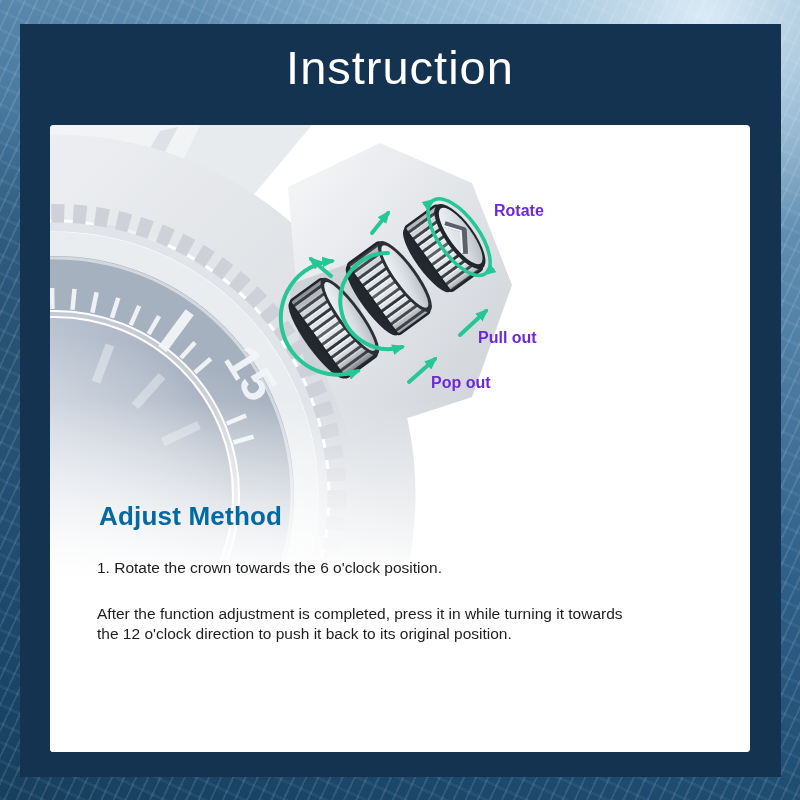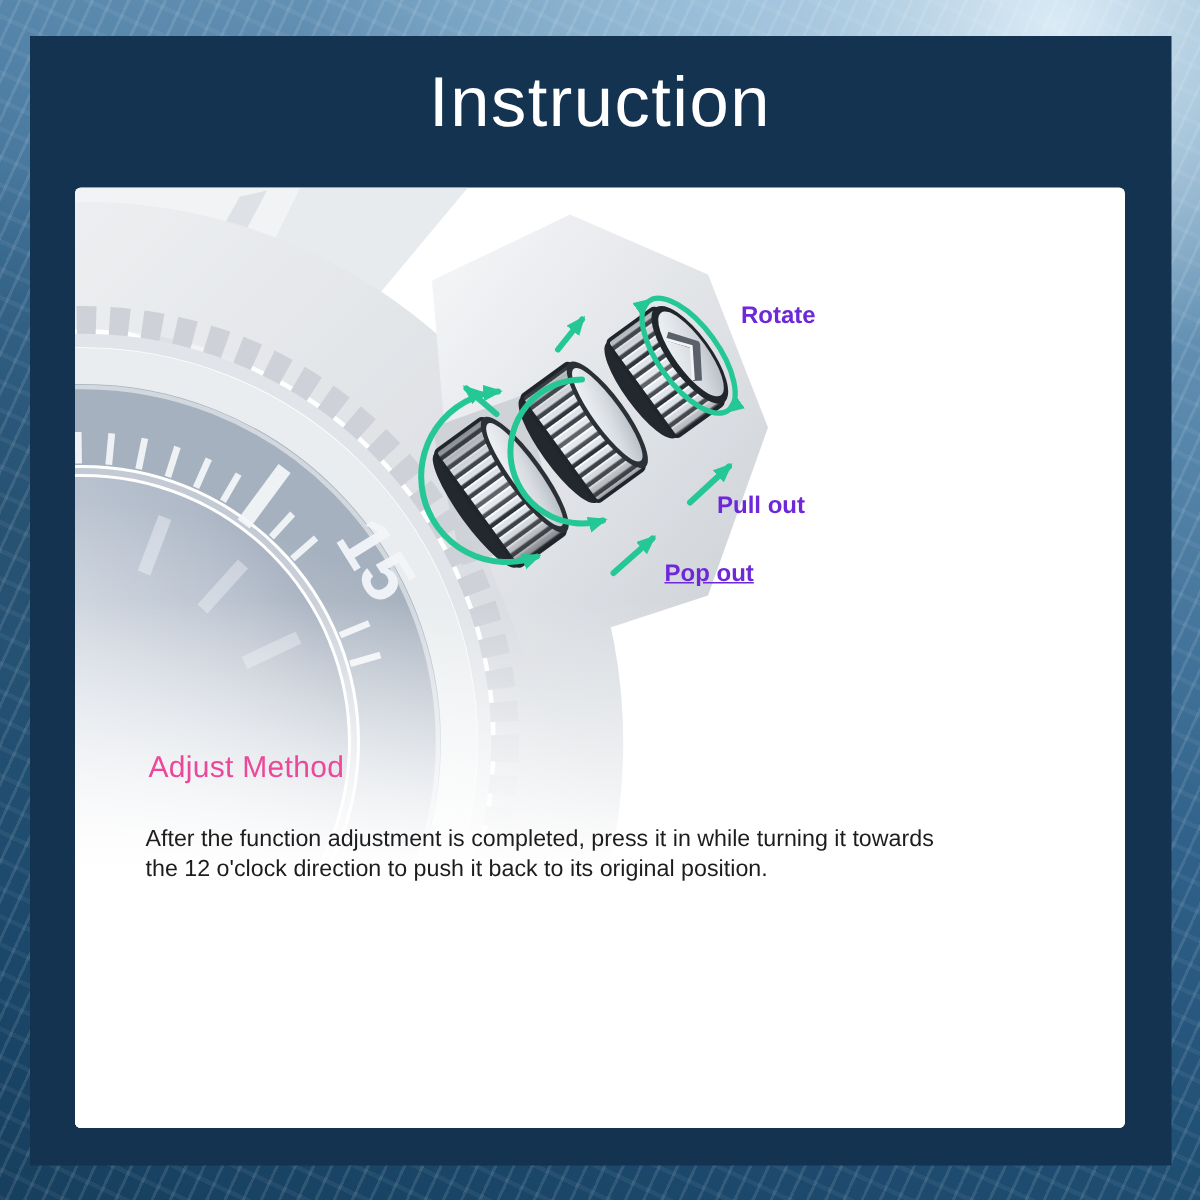--- a/index.html
+++ b/index.html
@@ -30,26 +30,26 @@
     position:absolute;left:50px;top:125px;width:700px;height:627px;
     background:#ffffff;border-radius:4px;overflow:hidden;
   }
   .photo{position:absolute;left:0;top:0;width:700px;height:627px;}
   .diagram-label{
     position:absolute;color:#6d28d9;font-weight:700;font-size:16px;line-height:1.1;
     white-space:nowrap;
   }
   .lbl-rotate{left:444px;top:77px;}
   .lbl-pull{left:428px;top:180px;margin-top:24px;}
-  .lbl-pop{left:393px;top:249px;text-decoration:underline;}
+  .lbl-pop{left:381px;top:249px;}
   .adjust{
     position:absolute;left:47px;top:376px;width:625px;color:#1d1d1f;
   }
   .adjust h2{
-    margin:0 0 26px 2px;font-size:20px;font-weight:400;color:#ec4899;letter-spacing:.2px;
+    margin:0 0 26px 2px;font-size:26px;font-weight:700;color:#0369a1;letter-spacing:.2px;
   }
   .step{
     margin:0 0 14px 0;font-size:15.5px;line-height:20px;
     padding-left:21px;text-indent:-21px;white-space:pre-line;
   }
   .note{
     margin-top:26px;font-size:15.5px;line-height:20px;white-space:pre-line;
   }
 </style>
 </head>
@@ -200,16 +200,17 @@
       <path d="M 359 257 L 385 234" marker-end="url(#ah)"></path>
     </g>
   </svg>
 
   <div class="diagram-label lbl-rotate">Rotate</div>
   <div class="diagram-label lbl-pull">Pull out</div>
   <div class="diagram-label lbl-pop">Pop out</div>
 
   <div class="adjust">
     <h2>Adjust Method</h2>
+    <p class="step">1. Rotate the crown towards the 6 o'clock position.</p>
     <p class="note">After the function adjustment is completed, press it in while turning it towards
 the 12 o'clock direction to push it back to its original position.</p>
   </div>
 </div>
 
 </body></html>

